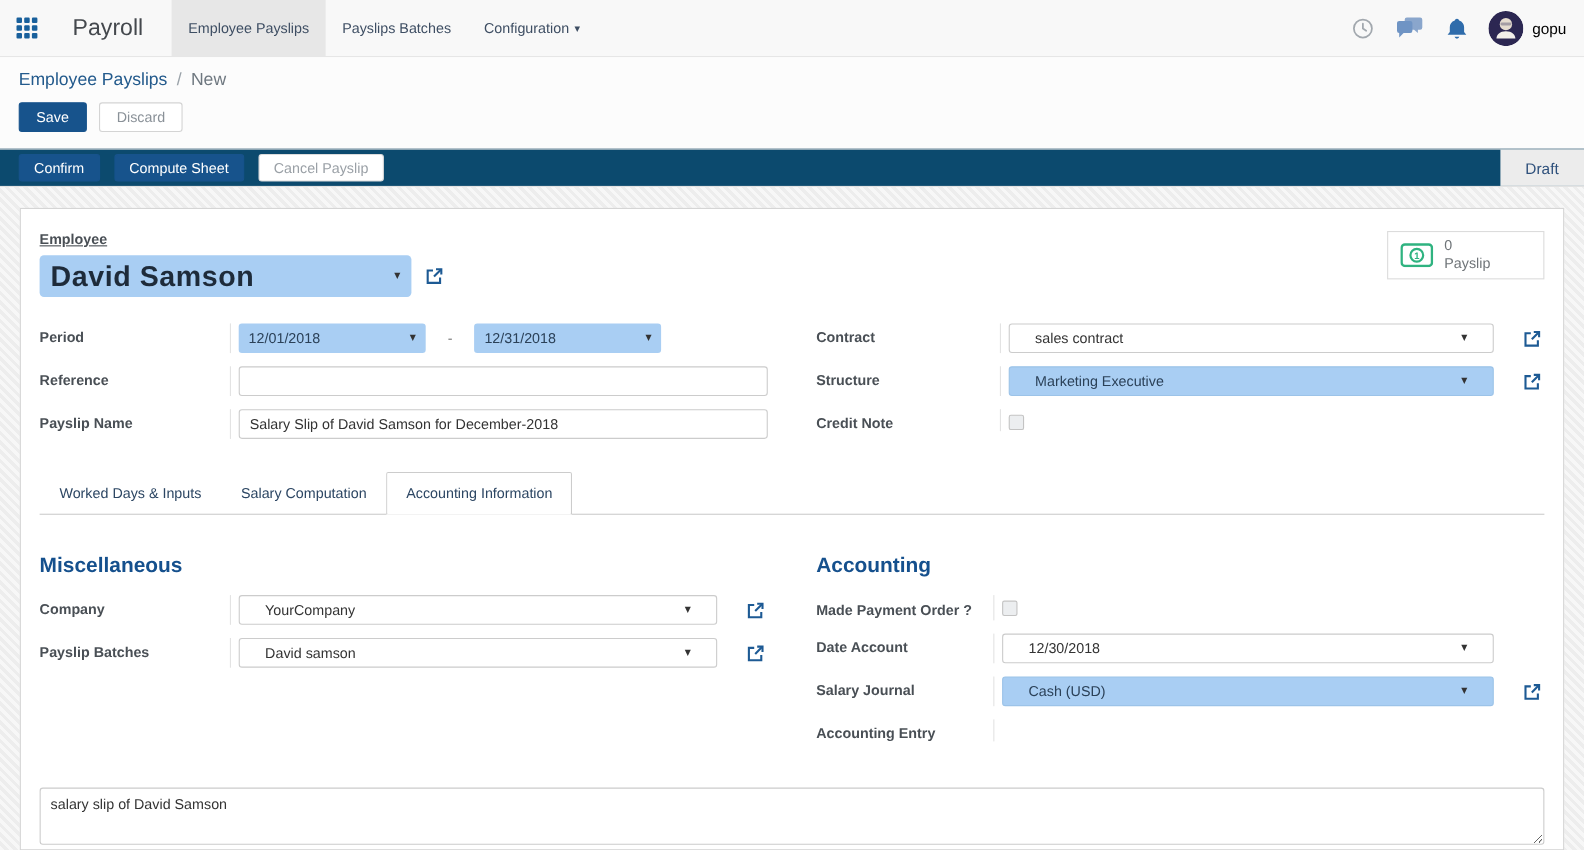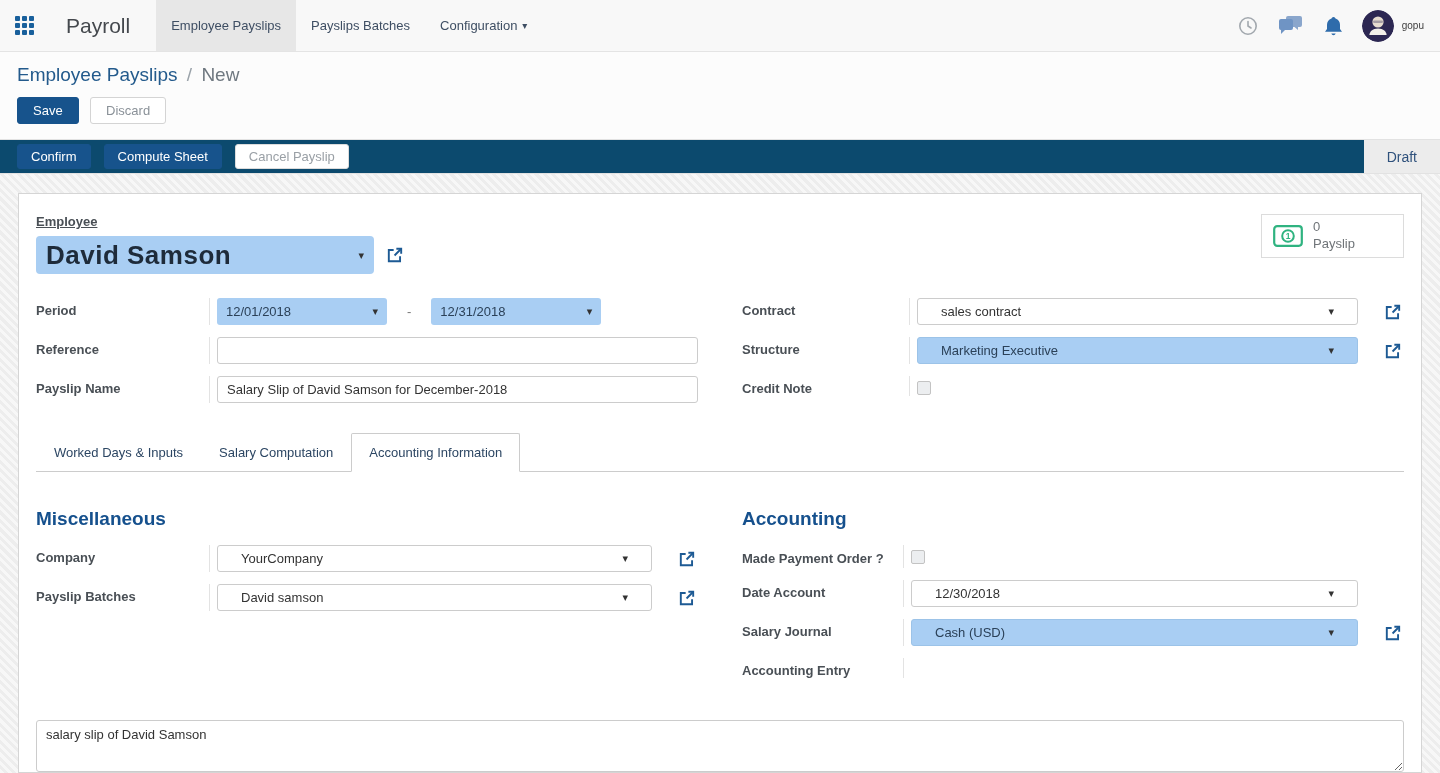--- a/index.html
+++ b/index.html
@@ -15,25 +15,25 @@
   .grid-icon i { width:5px; height:5px; background:#19609c; border-radius:1px; display:block; }
   .brand { font-size:21px; color:#44484d; padding:0 26px 0 18px; display:flex; align-items:center; }
   .menu { display:flex; align-items:stretch; }
   .menu-item { display:flex; align-items:center; padding:0 15px; font-size:13px; color:#3e4e63;
     cursor:pointer; white-space:nowrap; }
   .menu-item.active { background:#e7e7e7; }
   .menu-caret { font-size:10px; margin-left:5px; color:#3e4e63; }
   .nav-right { margin-left:auto; display:flex; align-items:center; padding-right:16px; }
   .nav-icon { margin-left:20px; display:flex; align-items:center; cursor:pointer; }
   .avatar { margin-left:18px; width:32px; height:32px; border-radius:50%; overflow:hidden; flex:none; cursor:pointer; }
-  .username { font-size:10px; color:#404040; margin-left:8px; cursor:pointer; }
+  .username { font-size:14px; color:#000000; margin-left:8px; cursor:pointer; }
 
   
   .control-panel { flex:none; background:#fcfcfc; padding:12px 17px 15px; }
-  .breadcrumb { font-size:19px; margin-bottom:11px; }
+  .breadcrumb { font-size:16px; margin-bottom:11px; }
   .breadcrumb .parent { color:#235a8c; cursor:pointer; }
   .breadcrumb .sep { color:#9aa2a9; padding:0 4px; }
   .breadcrumb .current { color:#6f7880; }
   .btn { font-size:13px; padding:5px 15px; border-radius:3px; border:1px solid transparent;
     cursor:pointer; font-family:inherit; }
   .btn + .btn { margin-left:7px; }
   .btn-primary { background:#17538c; border-color:#17538c; color:#fff; }
   .btn-default { background:#fff; border-color:#d4d4d4; color:#8a9198; }
 
   

